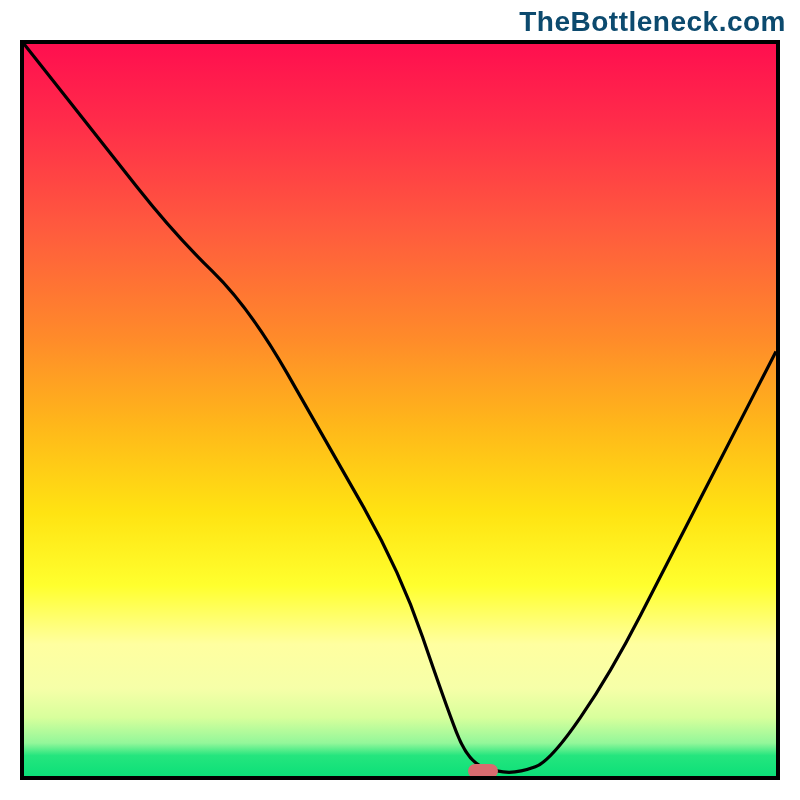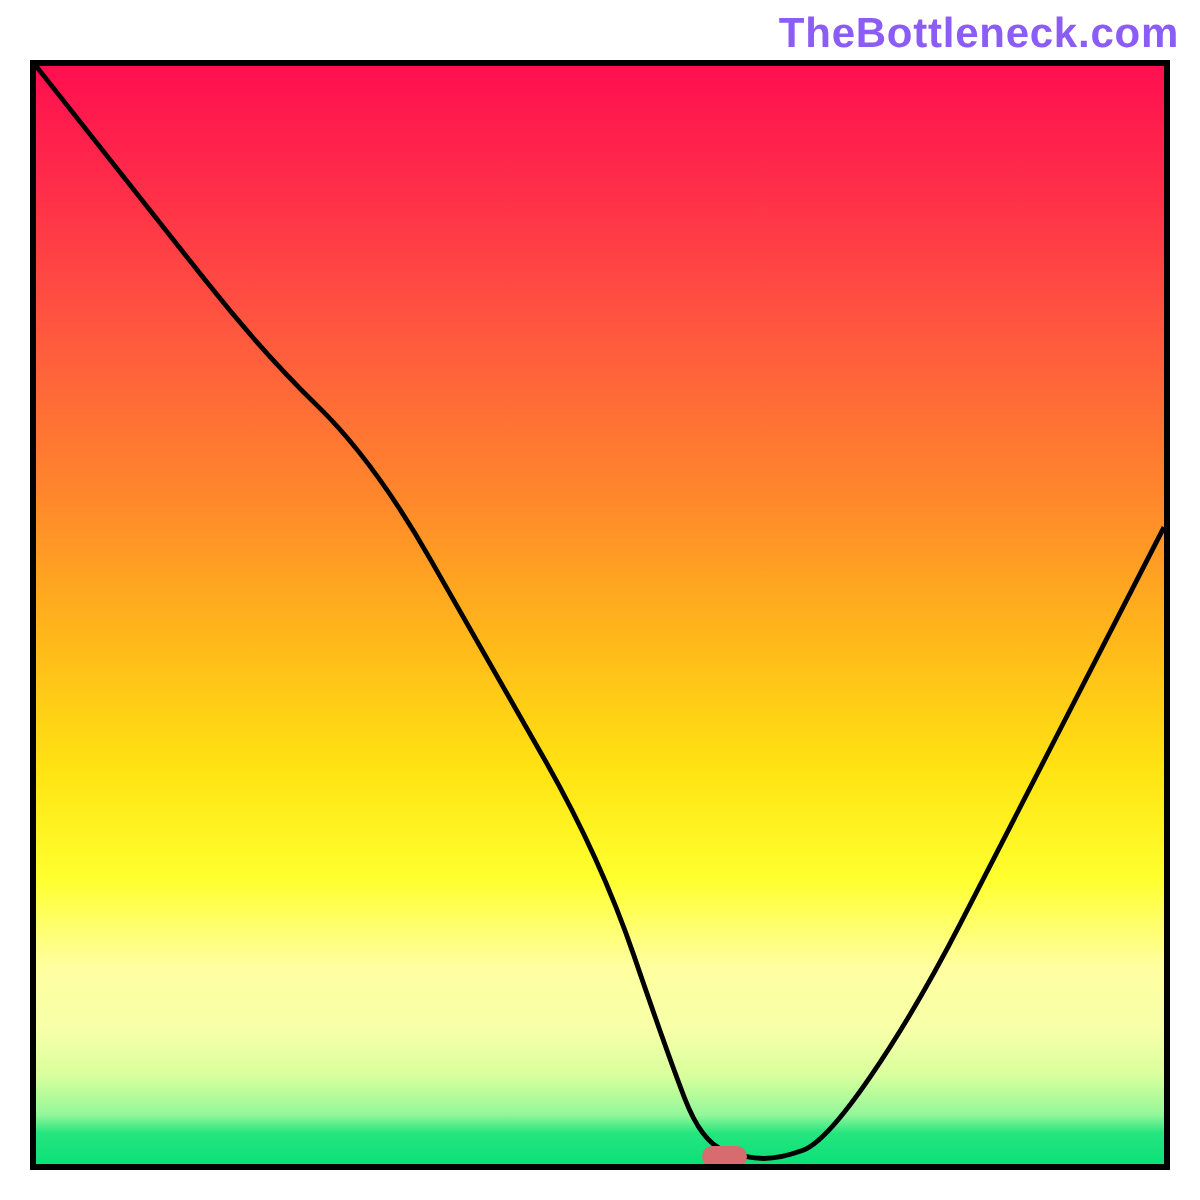--- a/index.html
+++ b/index.html
@@ -15,21 +15,21 @@
     width: 800px;
     height: 800px;
   }
   .watermark {
     position: absolute;
     top: 6px;
     right: 14px;
     font-family: Arial, Helvetica, sans-serif;
     font-size: 28px;
     font-weight: 600;
-    color: #8b5cf6;
+    color: #0c4a6e;
     letter-spacing: 0.5px;
     z-index: 5;
   }
   .plot-frame {
     position: absolute;
     left: 20px;
     top: 40px;
     width: 760px;
     height: 740px;
     border: 4px solid #000;

